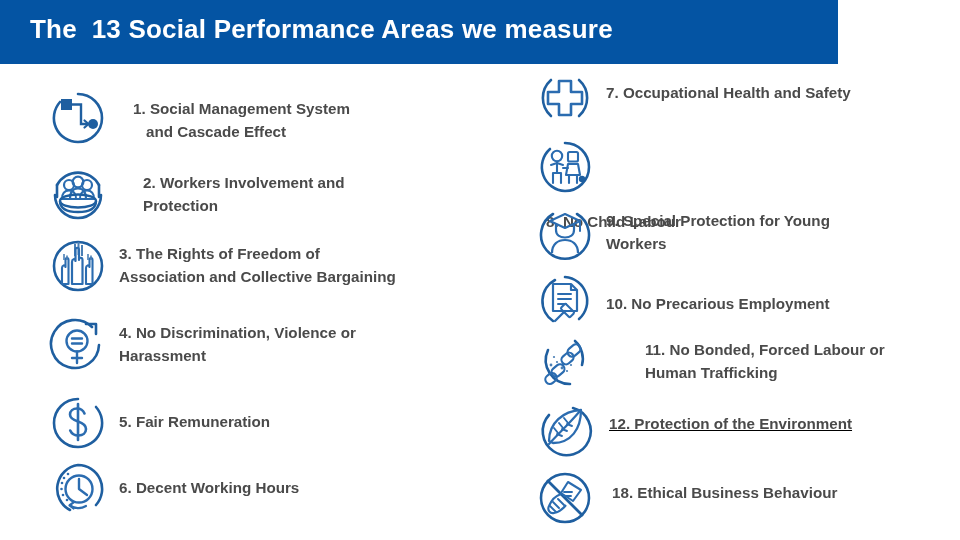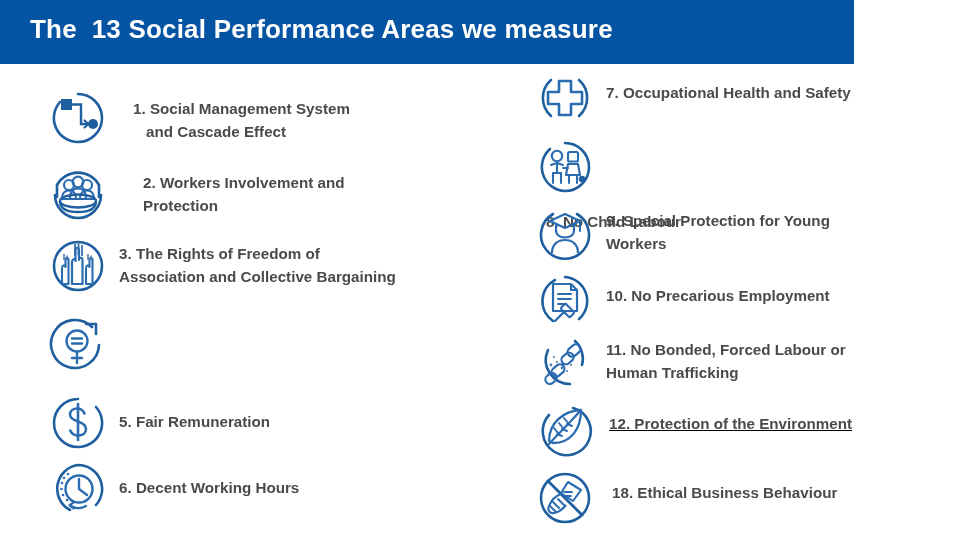--- a/index.html
+++ b/index.html
@@ -16,21 +16,20 @@
   }
 
   
   .header-bar {
     position: absolute;
     left: 0;
     top: 0;
     width: 838px;
     height: 64px;
     background: #0454a3;
-    padding-left: 16px;
   }
   .header-title {
     position: absolute;
     left: 30px;
     top: 14px;
     font-size: 26px;
     font-weight: bold;
     color: #ffffff;
     letter-spacing: 0.2px;
     white-space: pre;
@@ -87,28 +86,28 @@
   .l3 .item-label { margin-left: 11px; margin-top: 6px; }
   .l4 .item-label { margin-left: 11px; margin-top: 6px; }
   .l5 .item-label { margin-left: 11px; margin-top: 17px; }
   .l6 .item-label { margin-left: 11px; margin-top: 17px; }
 
   
   .r7  { left: 25px; top: 4px;   width: 420px; text-align: center; }
   .r8  { left: 25px; top: 73px;  width: 420px; flex-direction: column; }
   .r9  { left: 25px; top: 139px; width: 400px; }
   .r10 { left: 25px; top: 207px; width: 420px; }
-  .r11 { left: 25px; top: 268px; width: 400px; }
+  .r11 { left: 25px; top: 268px; width: 400px; gap: 39px; }
   .r12 { left: 25px; top: 335px; width: 420px; text-decoration: underline; }
   .r13 { left: 25px; top: 404px; width: 420px; }
 
   .r7 .item-label  { margin-left: 11px; margin-top: 13px; }
   .r8 .item-label  { margin-left: 11px; margin-top: 13px; }
   .r9 .item-label  { margin-left: 11px; margin-top: 6px; }
-  .r10 .item-label { margin-left: 11px; margin-top: 13px; }
+  .r10 .item-label { margin-left: 11px; margin-top: 21px; }
   .r11 .item-label { margin-left: 11px; margin-top: 6px; }
   .r12 .item-label { margin-left: 14px; margin-top: 13px; }
   .r13 .item-label { margin-left: 17px; margin-top: 13px; }
 </style>
 </head>
 <body>
 
 <div class="header-bar">
   <div class="header-title">The  13 Social Performance Areas we measure</div>
 </div>
@@ -168,20 +167,22 @@
     <span class="icon-wrap">
       <svg viewBox="0 0 60 60">
         <path d="M44 12 A24 24 0 1 0 51 30" fill="none" stroke="#1f5fa0" stroke-width="2.6" stroke-linecap="round"></path>
         <path d="M38 9 H48 V19" fill="none" stroke="#1f5fa0" stroke-width="2.6" stroke-linecap="round" stroke-linejoin="round"></path>
         <circle cx="29" cy="26" r="10.5" fill="none" stroke="#2b6cb0" stroke-width="2.4"></circle>
         <path d="M24 23.5 H34 M24 28.5 H34" fill="none" stroke="#2b6cb0" stroke-width="2.4" stroke-linecap="round"></path>
         <path d="M29 36.5 V48" fill="none" stroke="#2b6cb0" stroke-width="2.4" stroke-linecap="round"></path>
         <path d="M24 43 H34" fill="none" stroke="#2b6cb0" stroke-width="2.4" stroke-linecap="round"></path>
       </svg>
     </span>
+    <span class="item-label">4. No Discrimination, Violence or
+Harassment</span>
   </div>
 
   <div class="item l5">
     <span class="icon-wrap">
       <svg viewBox="0 0 60 60">
         <path d="M30 6 A24 24 0 0 0 30 54 A24 24 0 0 0 48 14" fill="none" stroke="#1f5fa0" stroke-width="2.6" stroke-linecap="round"></path>
         <path d="M36.5 20.5 C35 17 32 15.5 29 15.5 C25 15.5 22 18 22 21.5 C22 25.5 25.5 27 30 28.5 C34.5 30 38 31.8 38 36 C38 40 34.8 42.5 30.5 42.5 C26.5 42.5 23.5 40.5 22.2 37.5" fill="none" stroke="#2b6cb0" stroke-width="2.6" stroke-linecap="round"></path>
         <path d="M30 11 V47" fill="none" stroke="#2b6cb0" stroke-width="2.6" stroke-linecap="round"></path>
       </svg>
     </span>

